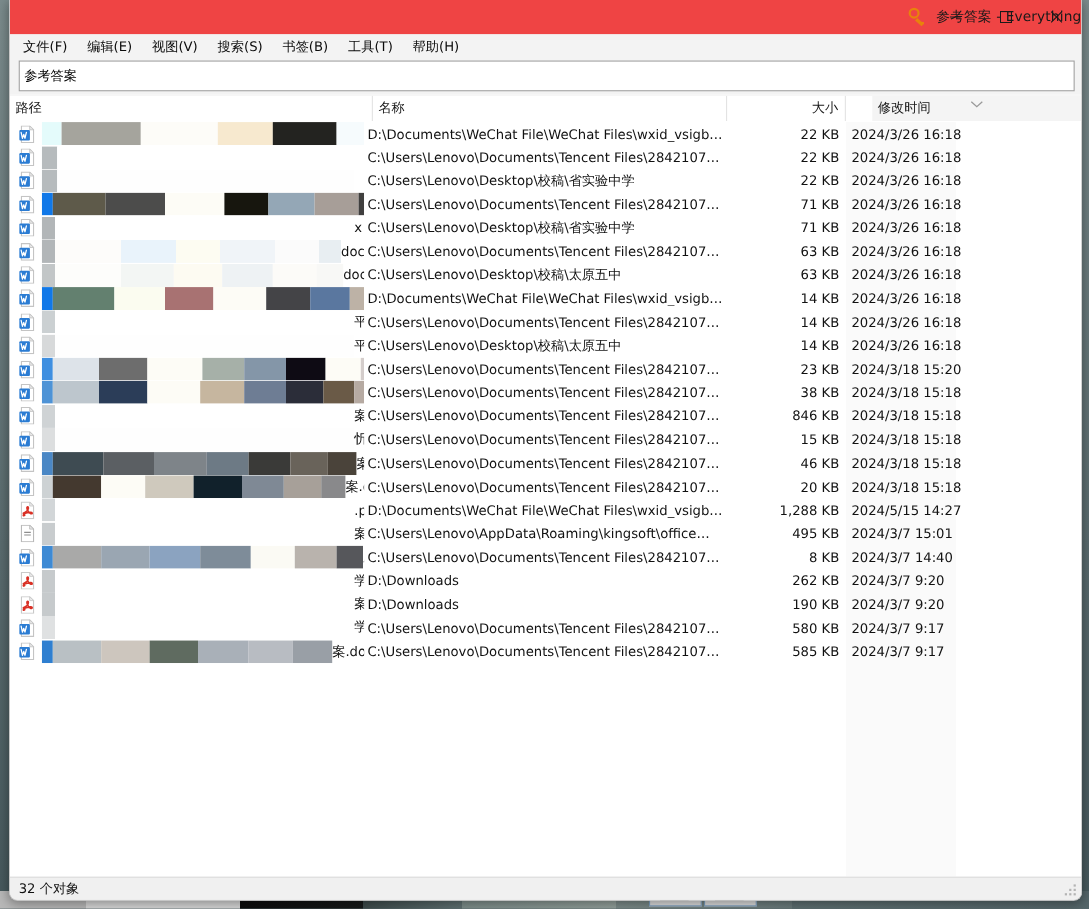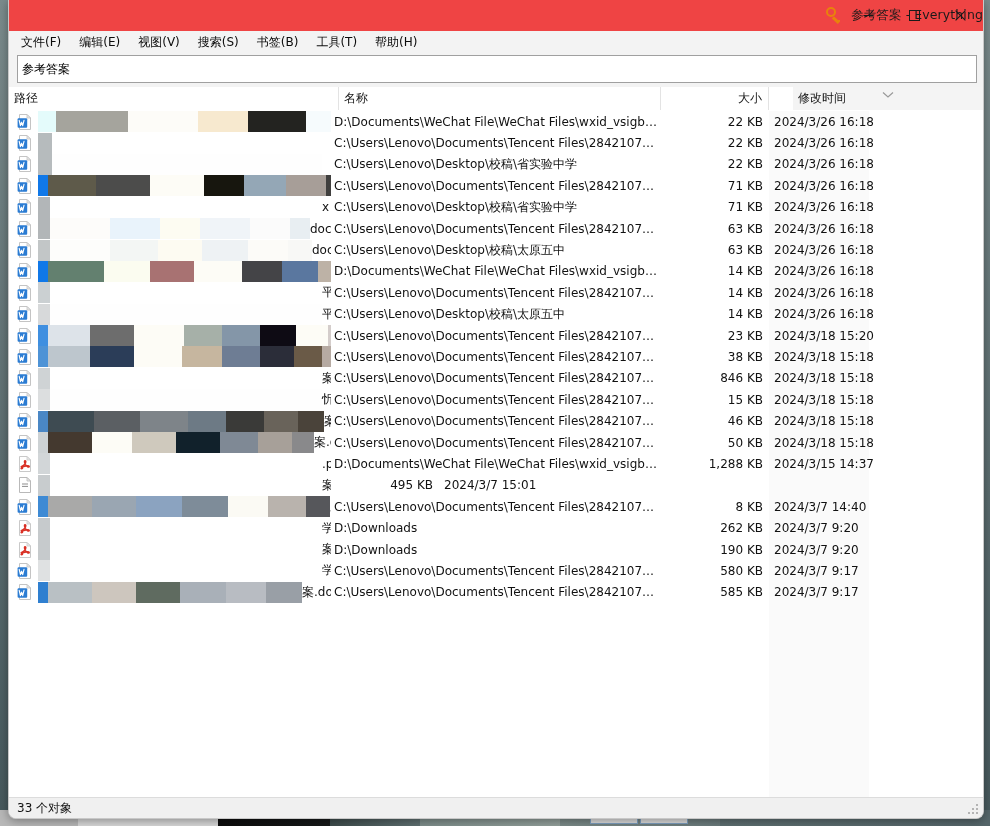--- a/index.html
+++ b/index.html
@@ -793,21 +793,21 @@
                 <i style="width: 44px; background: rgb(207, 201, 189);"></i>
                 <i style="width: 44px; background: rgb(17, 33, 43);"></i>
                 <i style="width: 38px; background: rgb(127, 137, 149);"></i>
                 <i style="width: 34px; background: rgb(167, 160, 153);"></i>
                 <i style="width: 22px; background: rgb(137, 137, 139);"></i>
               </span>
               <span class="frag" style="margin-left: 276px;">案.docx</span>
             </span>
           </div>
           <div class="cell c-path">C:\Users\Lenovo\Documents\Tencent Files\2842107…</div>
-          <div class="cell c-size num">50 KB</div>
+          <div class="cell c-size num">20 KB</div>
           <div class="cell c-date">2024/3/18 15:18</div>
         </div>
         <div class="row">
           <div class="cell c-name">
             <span class="ficon">
               <svg width="16" height="16" viewBox="0 0 16 16">
                 <path d="M2.5 0.5 H10 L13.5 4 V15.5 H2.5 Z" fill="#ffffff" stroke="#c9c9c9" stroke-width="1"></path>
                 <path d="M10 0.5 L13.5 4 H10 Z" fill="#ededed" stroke="#c9c9c9" stroke-width="0.8"></path>
                 <path d="M4.2 10.6 c2.6 -1.1 4.6 -3.4 4.6 -5.1 c0 -1.0 -1.2 -1.1 -1.3 -0.1 c-0.15 1.6 1.3 4.3 2.9 5.3 c0.9 0.6 2.0 0.5 1.8 -0.4 c-0.2 -0.9 -2.5 -0.7 -4.6 -0.1 c-1.7 0.5 -3.2 1.3 -3.4 2.0 c-0.2 0.7 0.7 0.8 1.3 0.1" fill="none" stroke="#d93025" stroke-width="1.5" stroke-linecap="round" stroke-linejoin="round"></path>
               </svg>
@@ -815,40 +815,41 @@
             <span class="namecell">
               <span class="mosaic">
                 <i style="width: 12px; background: rgb(210, 214, 216);"></i>
                 <i style="width: 272px; background: rgb(255, 255, 255);"></i>
               </span>
               <span class="frag" style="margin-left: 284px;">.pdf</span>
             </span>
           </div>
           <div class="cell c-path">D:\Documents\WeChat File\WeChat Files\wxid_vsigb…</div>
           <div class="cell c-size num">1,288 KB</div>
-          <div class="cell c-date">2024/3/15 14:37</div>
+          <div class="cell c-date">2024/5/15 14:27</div>
         </div>
         <div class="row">
           <div class="cell c-name">
             <span class="ficon">
               <svg width="16" height="16" viewBox="0 0 16 16">
                 <path d="M2.5 0.5 H10 L13.5 4 V15.5 H2.5 Z" fill="#ffffff" stroke="#b9b9b9" stroke-width="1"></path>
                 <path d="M10 0.5 L13.5 4 H10 Z" fill="#ebebeb" stroke="#b9b9b9" stroke-width="0.8"></path>
                 <line x1="5" y1="7" x2="11" y2="7" stroke="#8d8d8d" stroke-width="1"></line>
                 <line x1="5" y1="9.4" x2="11" y2="9.4" stroke="#8d8d8d" stroke-width="1"></line>
               </svg>
             </span>
             <span class="namecell">
               <span class="mosaic">
                 <i style="width: 12px; background: rgb(200, 204, 206);"></i>
                 <i style="width: 272px; background: rgb(255, 255, 255);"></i>
               </span>
               <span class="frag" style="margin-left: 284px;">案.docx.EA50…</span>
             </span>
           </div>
+          <div class="cell c-path">C:\Users\Lenovo\AppData\Roaming\kingsoft\office…</div>
           <div class="cell c-size num">495 KB</div>
           <div class="cell c-date">2024/3/7 15:01</div>
         </div>
         <div class="row">
           <div class="cell c-name">
             <span class="ficon">
               <svg width="16" height="16" viewBox="0 0 16 16">
                 <path d="M2.5 0.5 H10 L13.5 4 V15.5 H2.5 Z" fill="#ffffff" stroke="#c4c4c4" stroke-width="1"></path>
                 <path d="M10 0.5 L13.5 4 H10 Z" fill="#eaeaea" stroke="#c4c4c4" stroke-width="0.8"></path>
                 <rect x="0.6" y="4.2" width="9.6" height="9.6" rx="1" fill="#2b7cd3"></rect>
@@ -962,21 +963,21 @@
           </div>
           <div class="cell c-path">C:\Users\Lenovo\Documents\Tencent Files\2842107…</div>
           <div class="cell c-size num">585 KB</div>
           <div class="cell c-date">2024/3/7 9:17</div>
         </div>
       </div>
 
   </div>
 
   <div id="statusbar">
-    <span>33 个对象</span>
+    <span>32 个对象</span>
     <span id="resize-grip">
         <span class="grip-dot" style="left: 8px; top: 0px;"></span>
         <span class="grip-dot" style="left: 4px; top: 4px;"></span>
         <span class="grip-dot" style="left: 8px; top: 4px;"></span>
         <span class="grip-dot" style="left: 0px; top: 8px;"></span>
         <span class="grip-dot" style="left: 4px; top: 8px;"></span>
         <span class="grip-dot" style="left: 8px; top: 8px;"></span>
       </span>
   </div>
 

